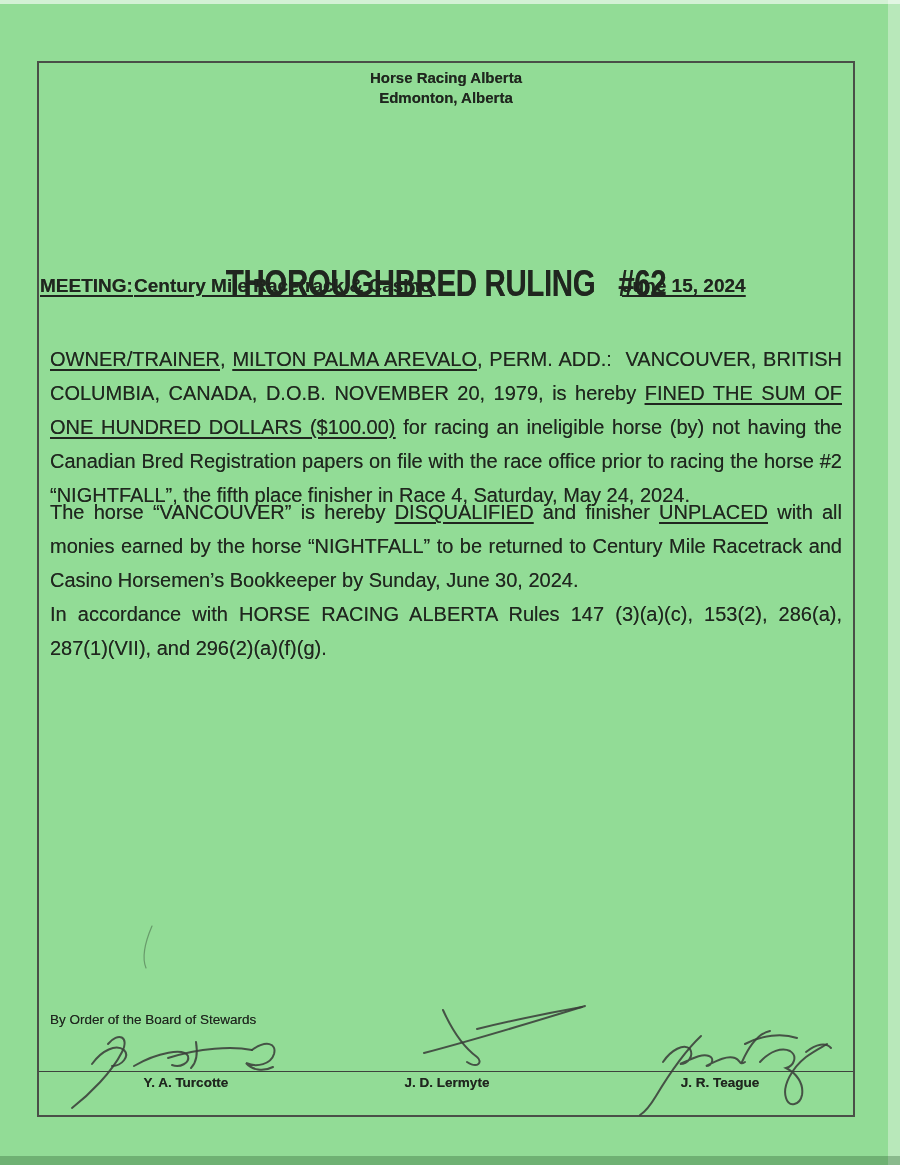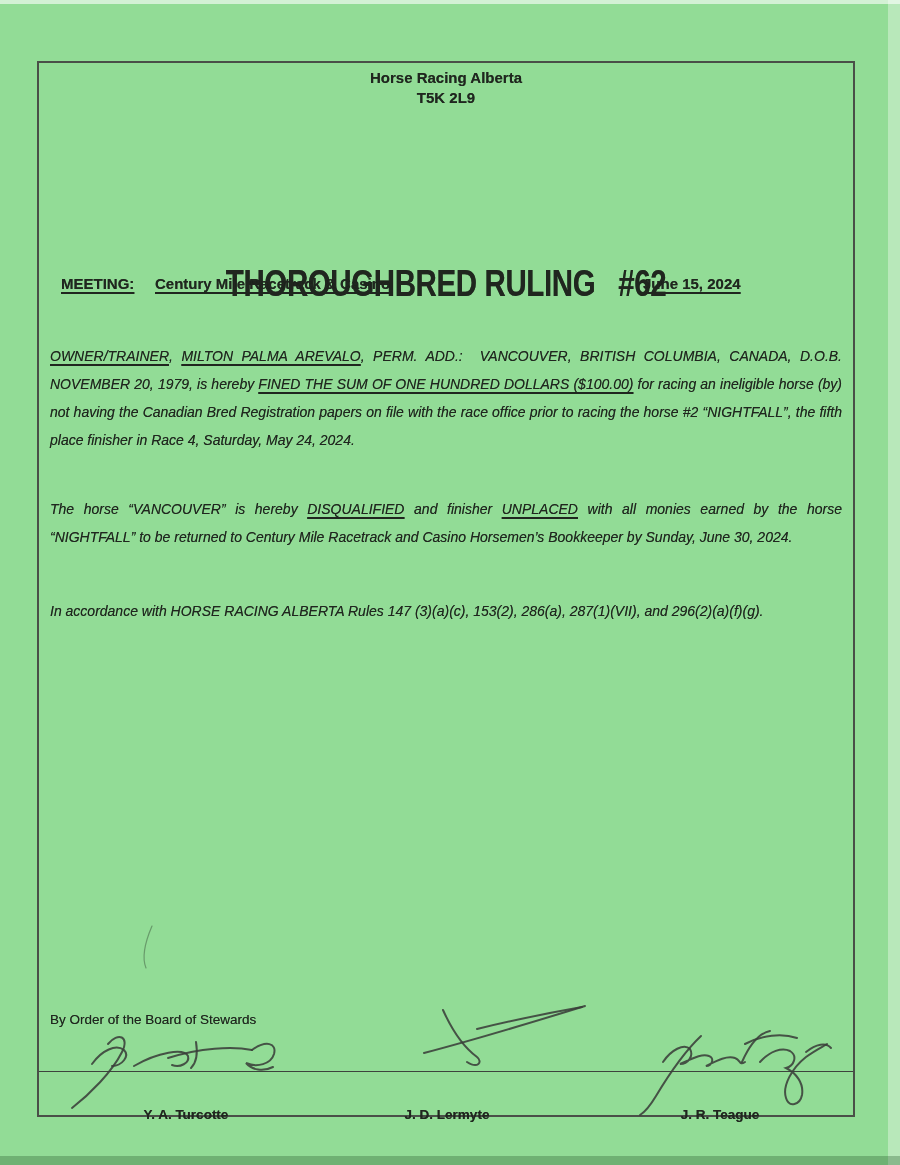--- a/index.html
+++ b/index.html
@@ -18,50 +18,50 @@
   .doc-box{
     position:absolute;left:37px;top:61px;width:814px;height:1052px;
     border:2px solid #4a4f48;
   }
   .ink{color:#20261f;text-shadow:0 0 .4px rgba(10,20,10,.55);}
   .header-block{position:absolute;left:0;top:5px;width:100%;text-align:center;
     font-size:15px;font-weight:bold;line-height:20px;}
   .title-row{position:absolute;left:0;top:200px;width:100%;text-align:center;
     font-size:36px;font-weight:bold;letter-spacing:-.5px;transform:scaleX(.82);transform-origin:50% 50%;white-space:nowrap;}
   .title-num{margin-left:28px;}
-  .meeting-row{position:absolute;left:22px;right:11px;top:212px;height:22px;
-    font-size:15px;font-weight:bold;text-decoration:underline;}
+  .meeting-row{position:absolute;left:1px;right:11px;top:212px;height:22px;
+    font-size:19px;font-weight:bold;text-decoration:underline;}
   .meeting-label{position:absolute;left:0;top:0;text-decoration:underline;text-decoration-thickness:1.5px;text-underline-offset:3px;}
   .meeting-venue{position:absolute;left:94px;top:0;text-decoration:underline;text-decoration-thickness:1.5px;text-underline-offset:3px;}
   .meeting-date{position:absolute;left:582px;top:0;text-decoration:underline;text-decoration-thickness:1.5px;text-underline-offset:3px;}
   .para{position:absolute;left:11px;width:792px;
-    font-size:14px;line-height:28px;text-align:justify;font-style:italic;}
+    font-size:20px;line-height:34px;text-align:justify;}
   .p1{top:279px;} .p2{top:432px;} .p3{top:534px;} .p4{top:610px;}
   .u{text-decoration:underline;text-decoration-thickness:1.5px;text-underline-offset:3px;}
   .by-order{position:absolute;left:11px;top:949px;font-size:13.5px;}
   .sig-line{position:absolute;left:0;right:0;top:1008px;border-top:1.6px solid #3d433d;}
-  .sig-name{position:absolute;top:1012px;font-size:13.5px;font-weight:600;transform:translateX(-50%);white-space:nowrap;margin-top:32px;}
+  .sig-name{position:absolute;top:1012px;font-size:13.5px;font-weight:600;transform:translateX(-50%);white-space:nowrap;}
   .name-1{left:147px;} .name-2{left:408px;} .name-3{left:681px;}
   .sig-svg{position:absolute;left:0;top:0;width:900px;height:1165px;pointer-events:none;}
   .sig-svg path{fill:none;stroke:#3a3f3a;stroke-width:2;stroke-linecap:round;opacity:.88;}
   .sig-svg path.faint{stroke:rgba(60,85,60,.55);stroke-width:1.2;}
 </style>
 </head>
 <body>
 
 <div class="page">
   <div class="edge-top"></div>
   <div class="edge-right"></div>
   <div class="edge-bottom"></div>
 
   <div class="doc-box ink">
 
     <div class="header-block">
       <div>Horse Racing Alberta</div>
-      <div>T5K 2L9</div>
+      <div>Edmonton, Alberta</div>
     </div>
 
     <div class="title-row">
       <span>THOROUGHBRED RULING</span><span class="title-num">#62</span>
     </div>
 
     <div class="meeting-row">
       <span class="meeting-label">MEETING:</span>
       <span class="meeting-venue">Century Mile Racetrack &amp; Casino</span>
       <span class="meeting-date">June 15, 2024</span>

